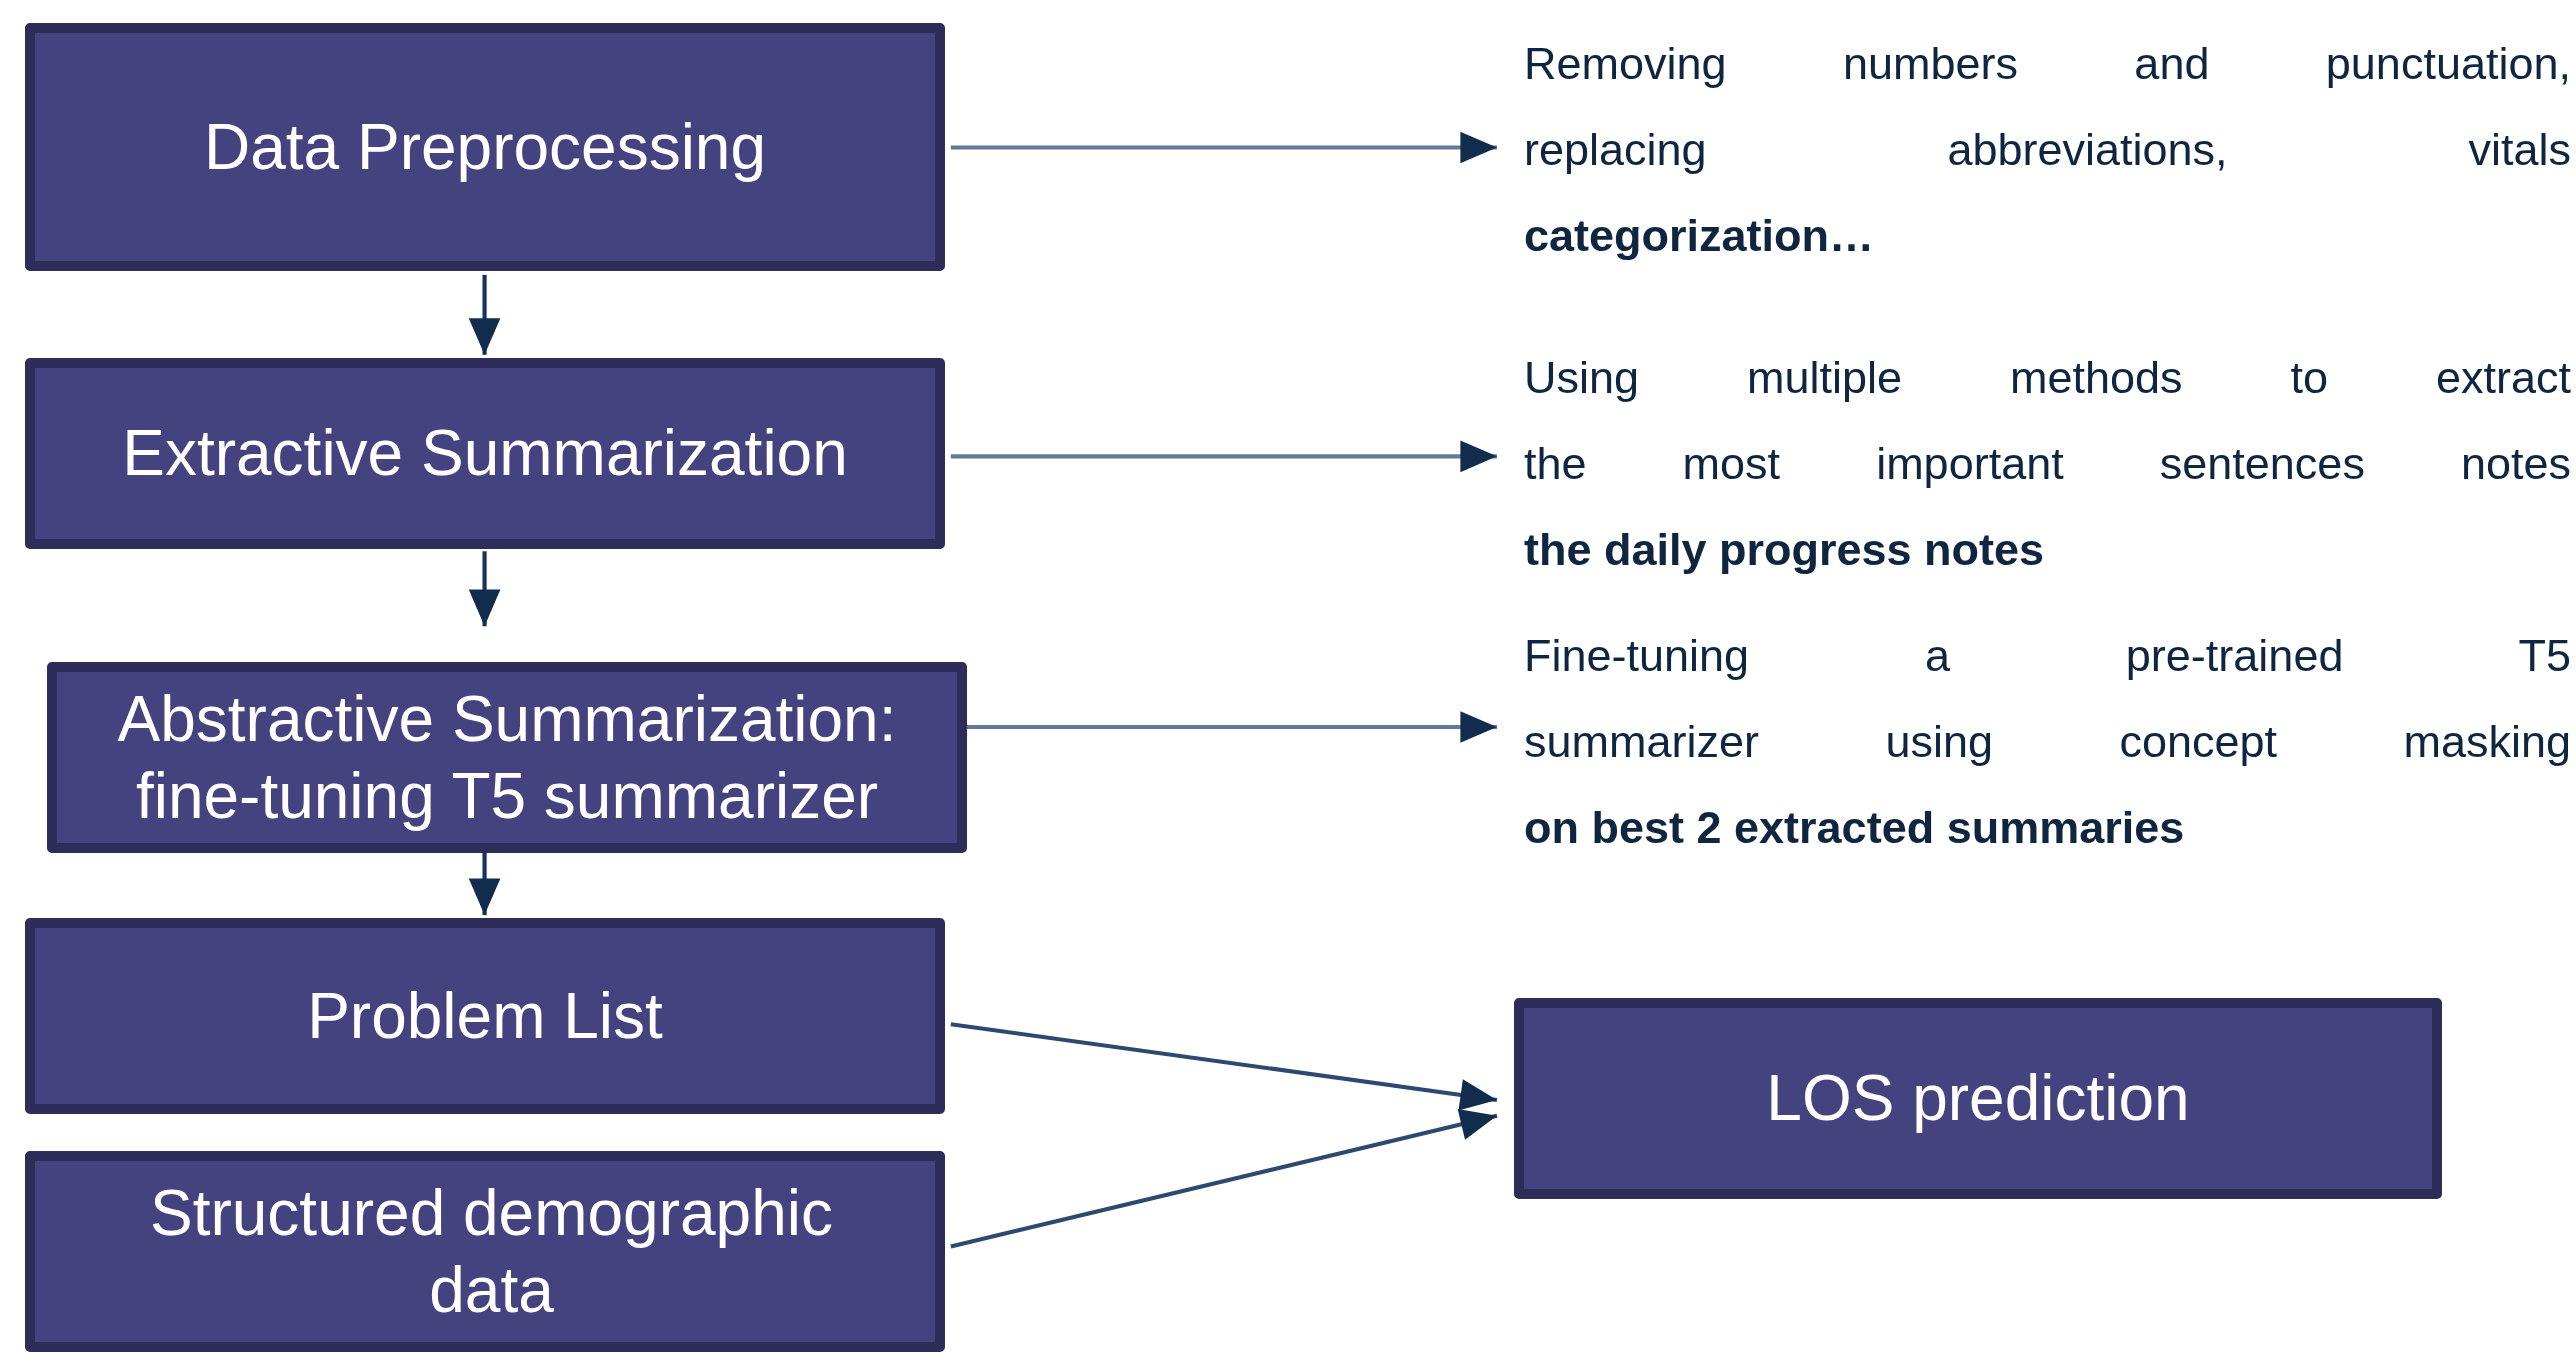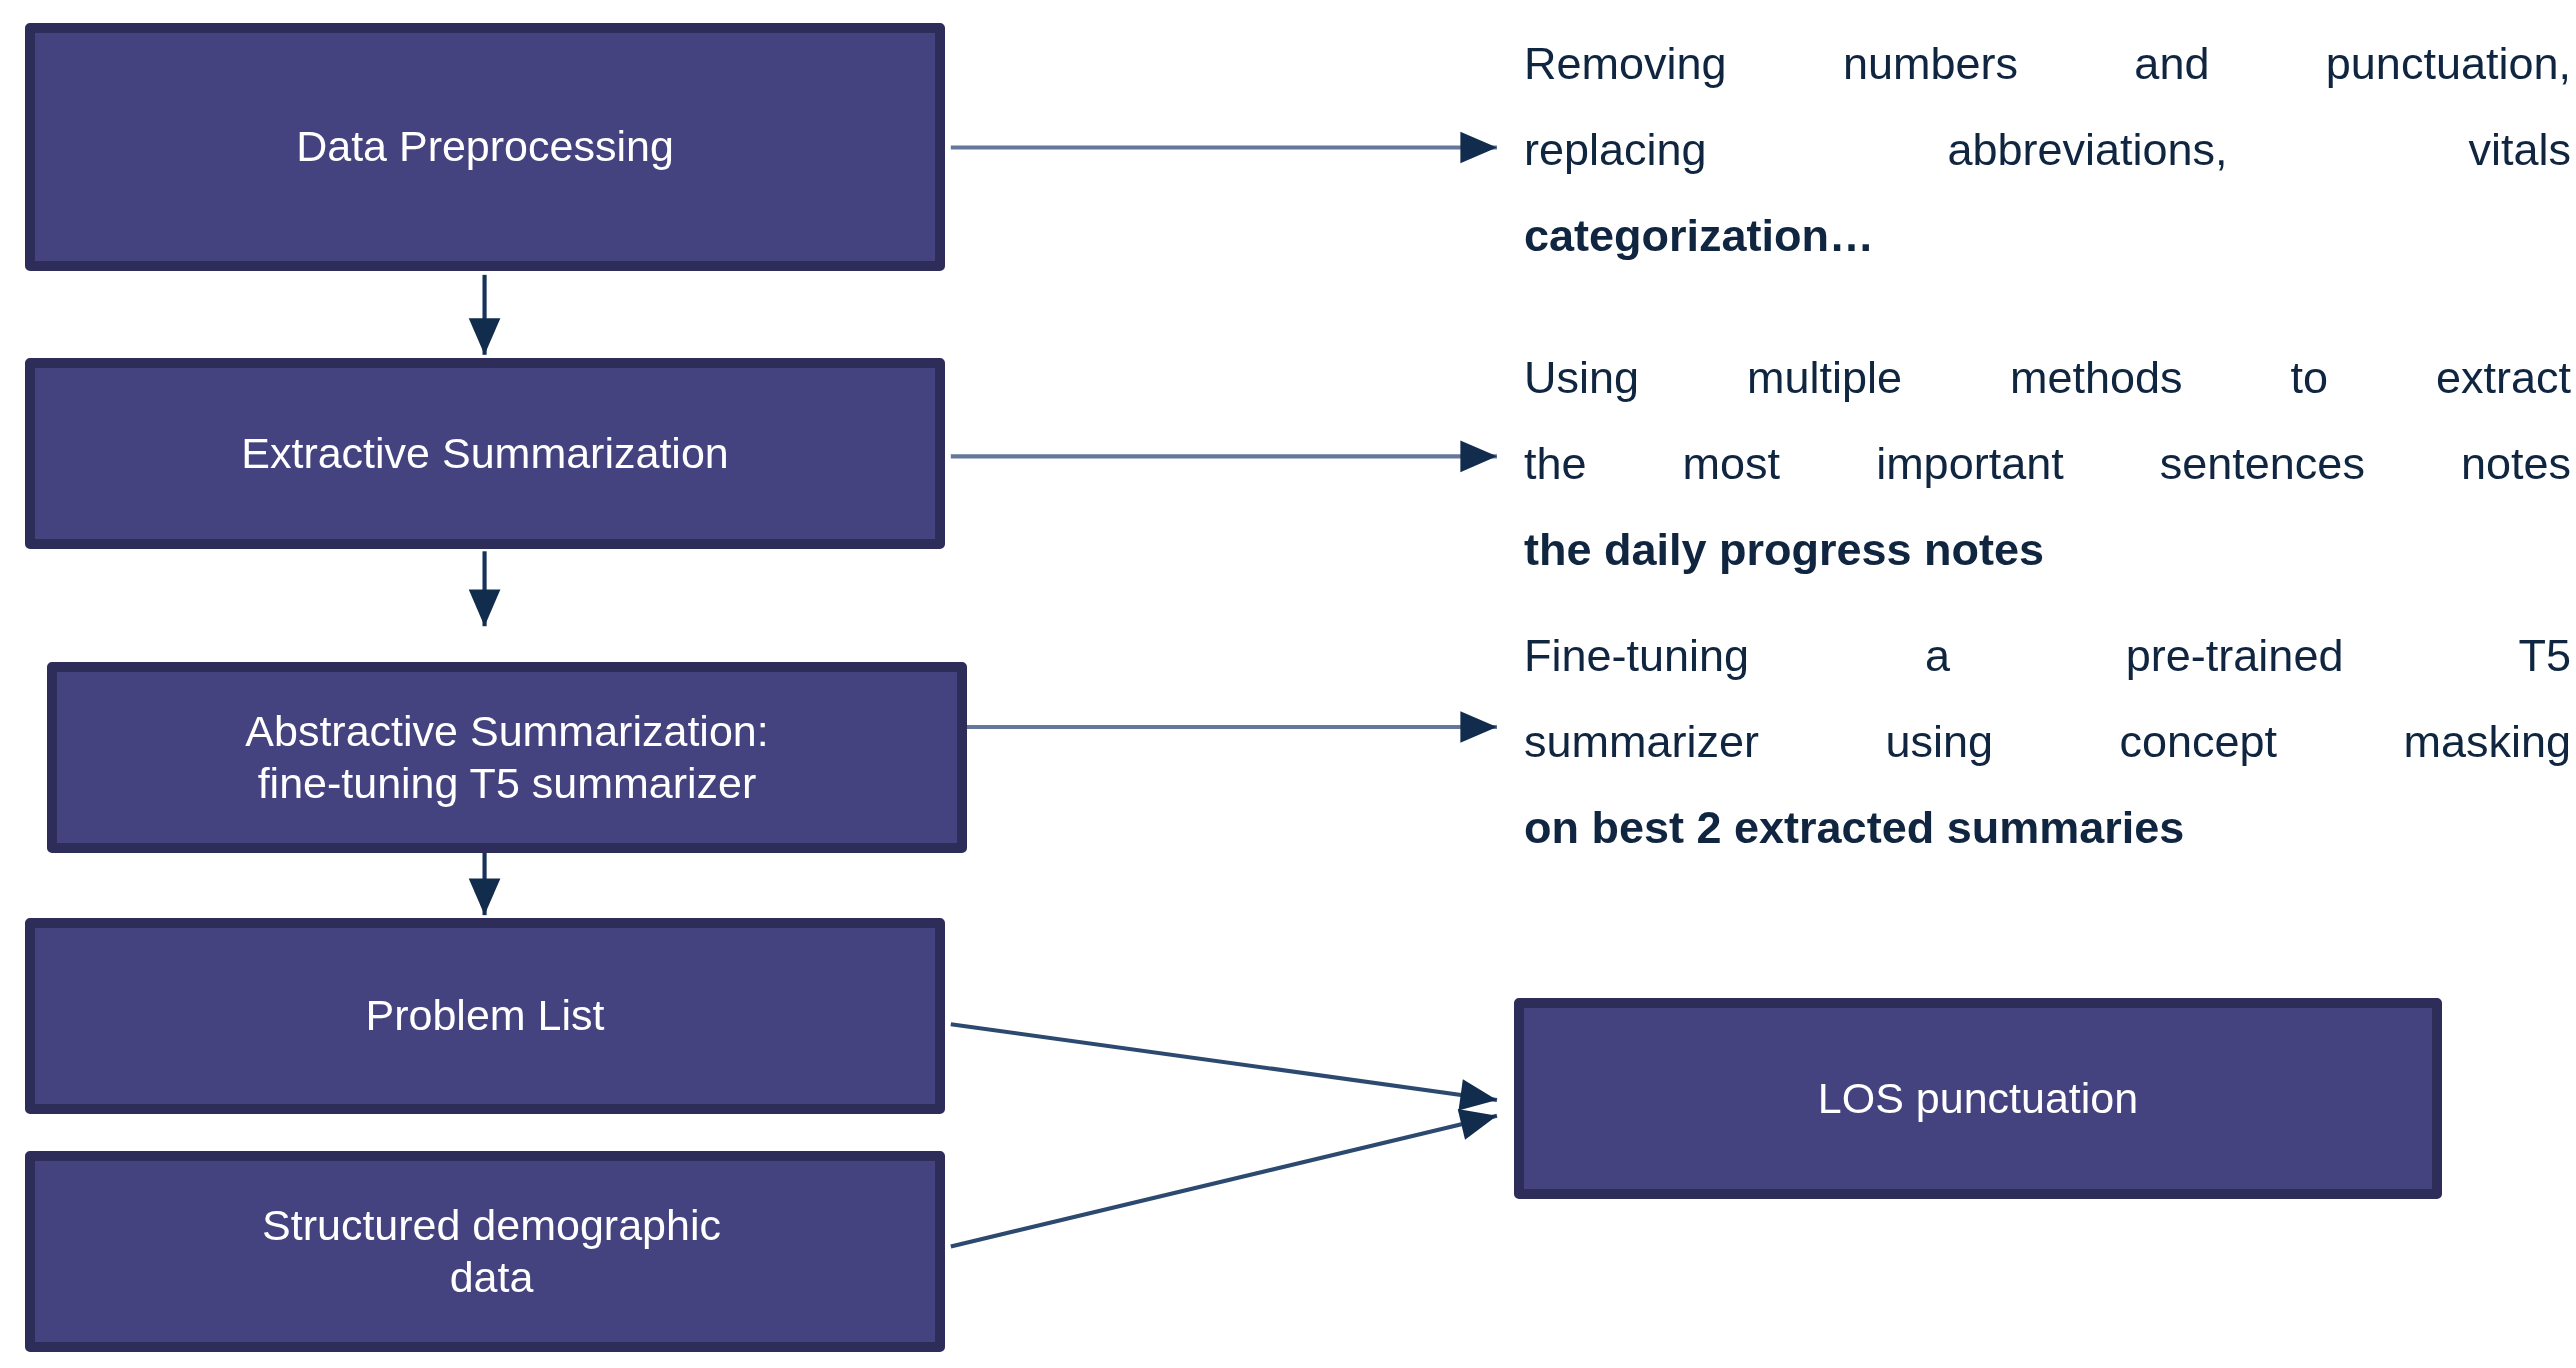--- a/index.html
+++ b/index.html
@@ -19,21 +19,21 @@
     position: absolute;
     box-sizing: border-box;
     background: #45437f;
     border: 10.8px solid #2e2c58;
     border-radius: 5px;
     color: #ffffff;
     display: flex;
     align-items: center;
     justify-content: center;
     text-align: center;
-    font-size: 43px;
+    font-size: 64px;
     line-height: 1.2;
     white-space: pre-line;
   }
   #box-preprocessing      { left: 25px;   top: 23px;   width: 920px; height: 248px; }
   #box-extractive         { left: 25px;   top: 358px;  width: 920px; height: 191px; }
   #box-abstractive        { left: 25px;   top: 662px;  width: 920px; height: 191px; margin-left: 22px; }
   #box-problem-list       { left: 25px;   top: 918px; width: 920px; height: 196px; }
   #box-structured-data    { left: 25px;   top: 1151px; width: 920px; height: 201px; padding-left: 13px; }
   #box-los-prediction     { left: 1514px; top: 998px; width: 928px; height: 201px; }
 
@@ -104,21 +104,21 @@
   <div class="flow-box" id="box-problem-list">
     <span>Problem List</span>
   </div>
 
   <div class="flow-box" id="box-structured-data">
     <span>Structured demographic
 data</span>
   </div>
 
   <div class="flow-box" id="box-los-prediction">
-    <span>LOS punctuation</span>
+    <span>LOS prediction</span>
   </div>
 
   <div class="annotation" id="annotation-preprocessing">
     <div class="ann-line">Removing numbers and punctuation,</div>
     <div class="ann-line">replacing abbreviations, vitals</div>
     <div class="ann-line ann-last">categorization…</div>
   </div>
 
   <div class="annotation" id="annotation-extractive">
     <div class="ann-line">Using multiple methods to extract</div>

